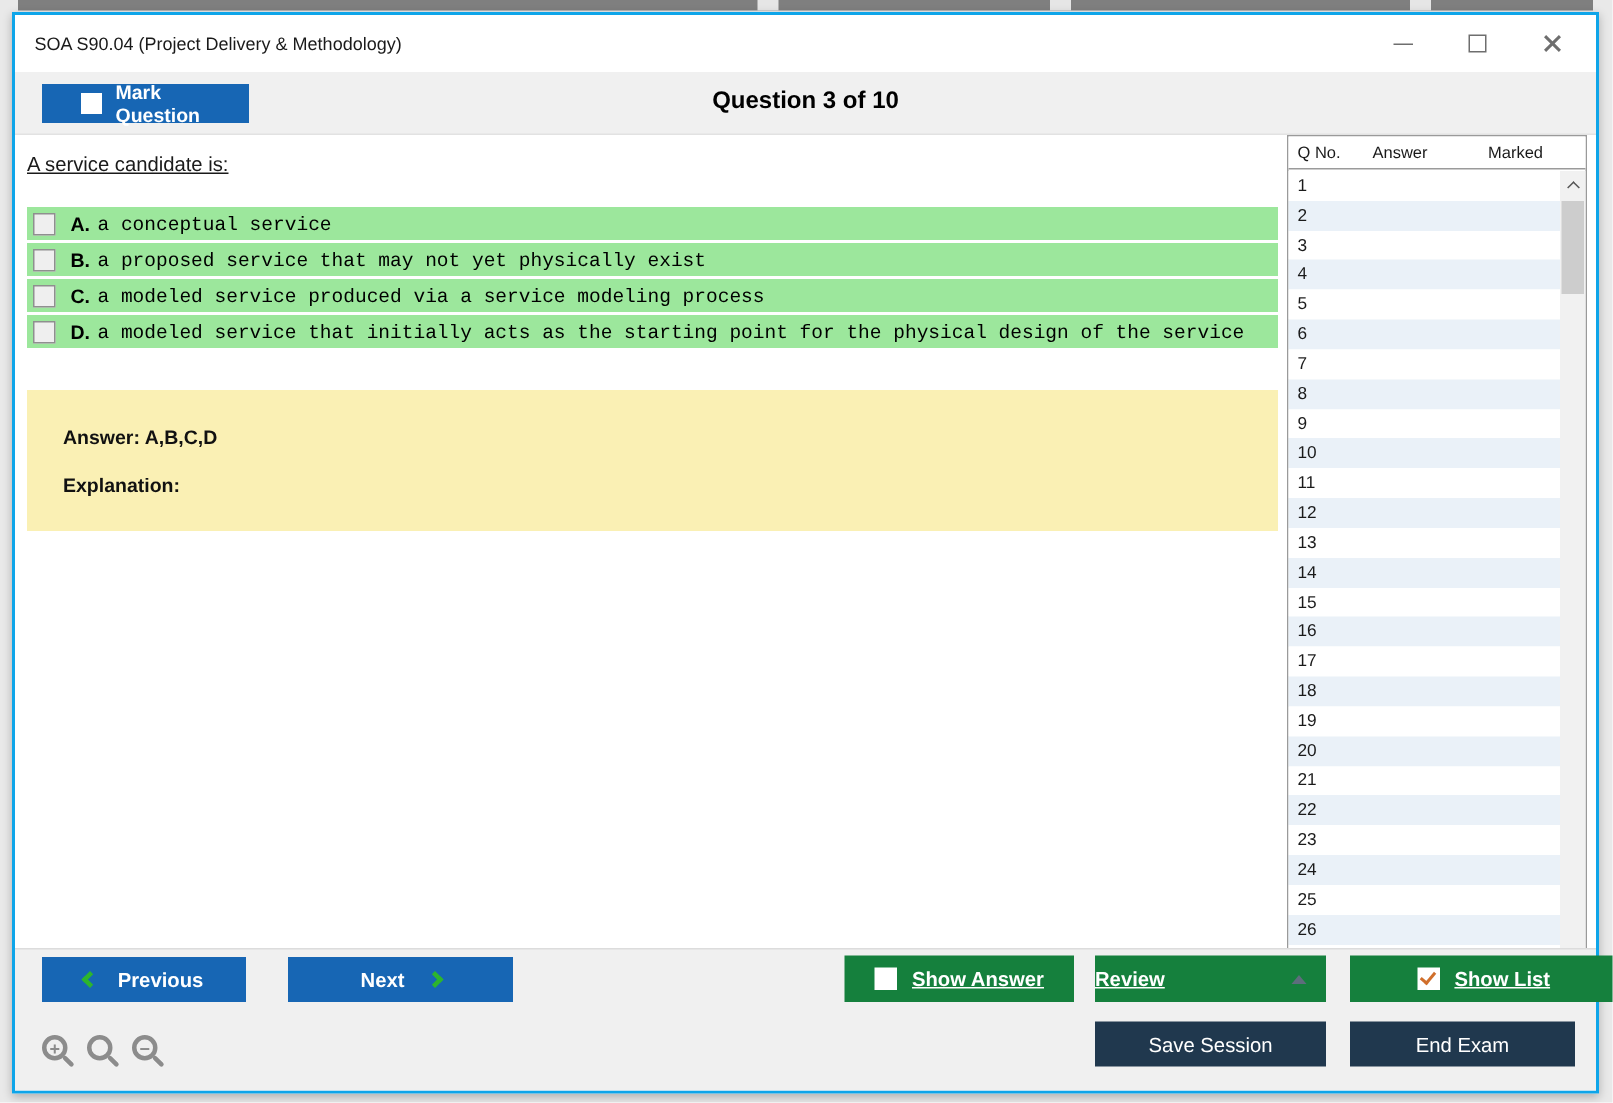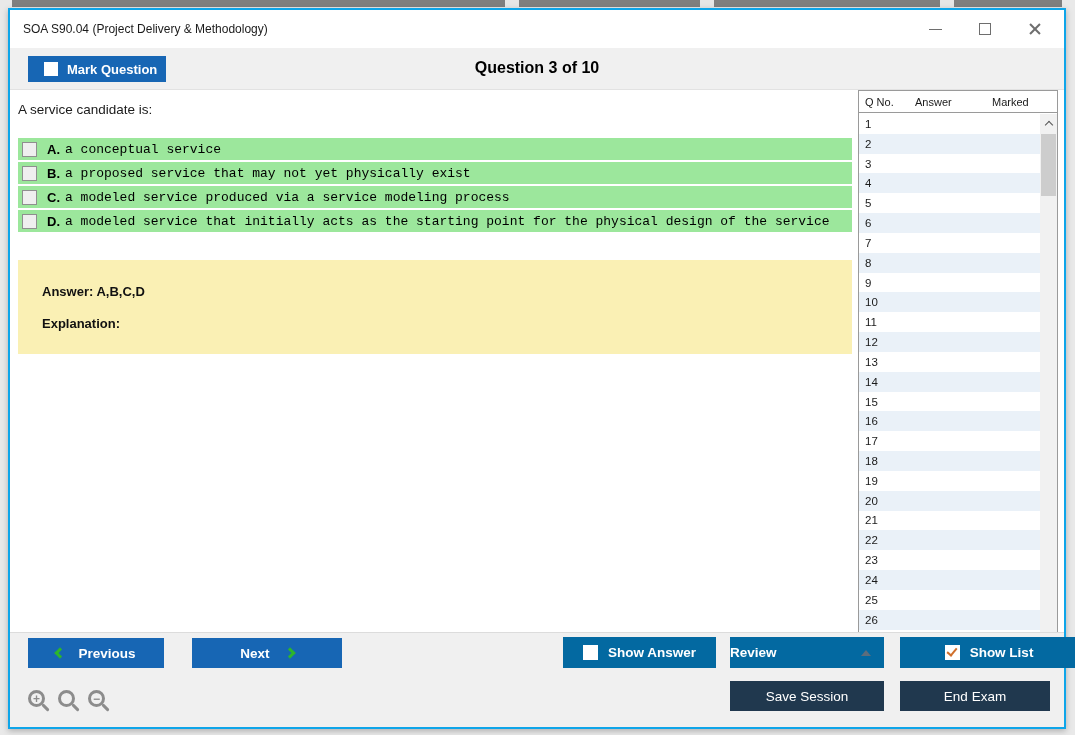--- a/index.html
+++ b/index.html
@@ -32,32 +32,32 @@
     content:''; position:absolute; left:6px; top:0; width:2px; height:14px; background:#6e6e6e;
   }
   .close-glyph::before { transform:rotate(45deg); }
   .close-glyph::after  { transform:rotate(-45deg); }
 
   
   .headerband { position:relative; height:42px; background:#f0f0f0; border-bottom:1px solid #e2e2e2; }
   .mark-btn {
     position:absolute; left:18px; top:8px; width:138px; height:26px;
     background:#1766b4; color:#fff; font-weight:bold; font-size:13px;
-    display:flex; align-items:center; gap:9px; padding-left:16px;
+    display:flex; align-items:center; gap:9px; padding-left:26px;
   }
   .cb-white { width:14px; height:14px; background:#ffffff; flex:none; position:relative; }
   .cb-checked::after {
     content:''; position:absolute; left:4px; top:1px; width:4px; height:8px;
     border-right:2.5px solid #d06f2b; border-bottom:2.5px solid #d06f2b; transform:rotate(40deg);
   }
   .q-counter { position:absolute; left:0; right:0; top:11px; text-align:center; font-weight:bold; font-size:16px; color:#000; }
 
   
   .content { position:relative; height:542px; background:#ffffff; }
-  .q-text { position:absolute; left:8px; top:12px; font-size:13.5px; color:#1a1a1a; }
+  .q-text { position:absolute; left:8px; top:12px; font-size:13.5px; color:#1a1a1a;text-decoration:underline; }
 
   .options { position:absolute; left:8px; top:48px; width:834px; }
   .option { height:22px; margin-bottom:2px; background:#9ce79c; display:flex; align-items:center; }
   .opt-check { width:15px; height:15px; background:#efefef; border:1px solid #8f8f8f; margin-left:4px; flex:none; }
   .opt-letter { font-weight:bold; font-size:13px; color:#000; margin-left:10px; white-space:pre; }
   .opt-text { font-size:13px; color:#000; margin-left:5px; white-space:nowrap;font-family:Liberation Mono, monospace; }
 
   .answerbox { position:absolute; left:8px; top:170px; width:834px; height:94px; background:#faf0b4; padding:24px 0 0 24px; }
   .answer-line { font-weight:bold; font-size:13px; color:#111; }
   .expl-line   { font-weight:bold; font-size:13px; color:#111; margin-top:17px; }
@@ -80,21 +80,21 @@
   .sb-up { top:1px; } .sb-down { bottom:1px; }
   .sb-chev { width:6px; height:6px; border-left:1.6px solid #555; border-bottom:1.6px solid #555; }
   .sb-chev.up { transform:rotate(135deg); margin-top:3px; }
   .sb-chev.down { transform:rotate(-45deg); margin-bottom:3px; }
   .sb-thumb { position:absolute; left:1px; top:20px; width:15px; height:62px; background:#cdcdcd; }
 
   
   .footer { position:relative; height:95px; background:#f0f0f0; border-top:1px solid #dcdcdc; }
   .btn { position:absolute; display:flex; align-items:center; justify-content:center; color:#fff; }
   .btn-blue { background:#1766b4; font-weight:bold; font-size:13.5px; }
-  .btn-orange { background:#0369a1; font-weight:bold; font-size:13.5px; }
+  .btn-orange { background:#15803d; font-weight:bold; font-size:13.5px;text-decoration:underline; }
   .btn-navy { background:#20384e; font-weight:normal; font-size:13.5px; }
 
   .chev-g { width:8px; height:8px; border-left:3px solid #2db52d; border-bottom:3px solid #2db52d; flex:none; }
   .chev-left  { transform:rotate(45deg); }
   .chev-right { transform:rotate(225deg); }
 
   .review-arrow { position:absolute; right:13px; top:13px; width:0; height:0;
     border-left:5px solid transparent; border-right:5px solid transparent; border-bottom:6px solid #5d6d7c; }
 
   .zoomers { position:absolute; left:18px; top:57px; display:flex; gap:13px; }

